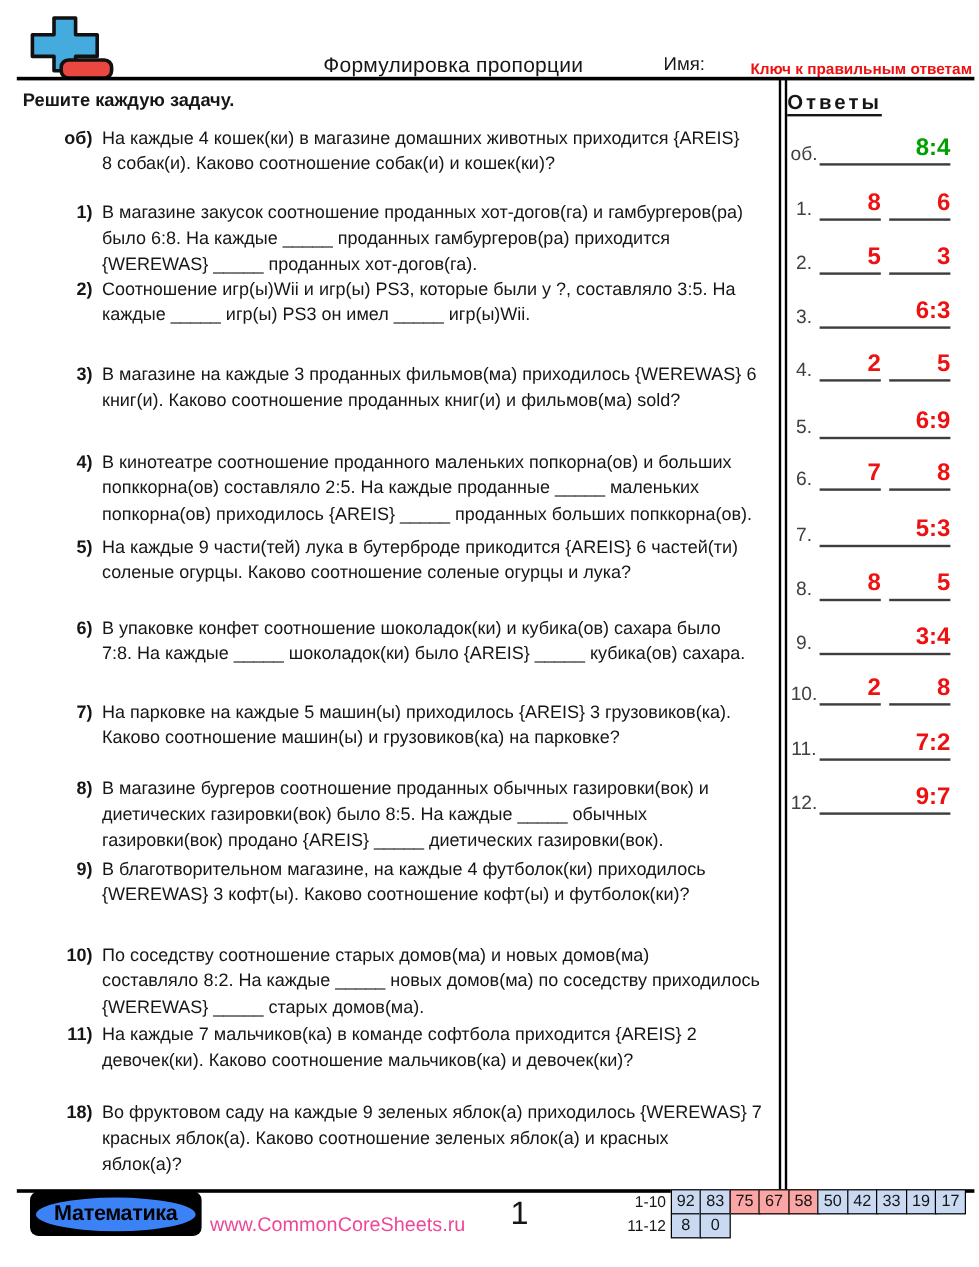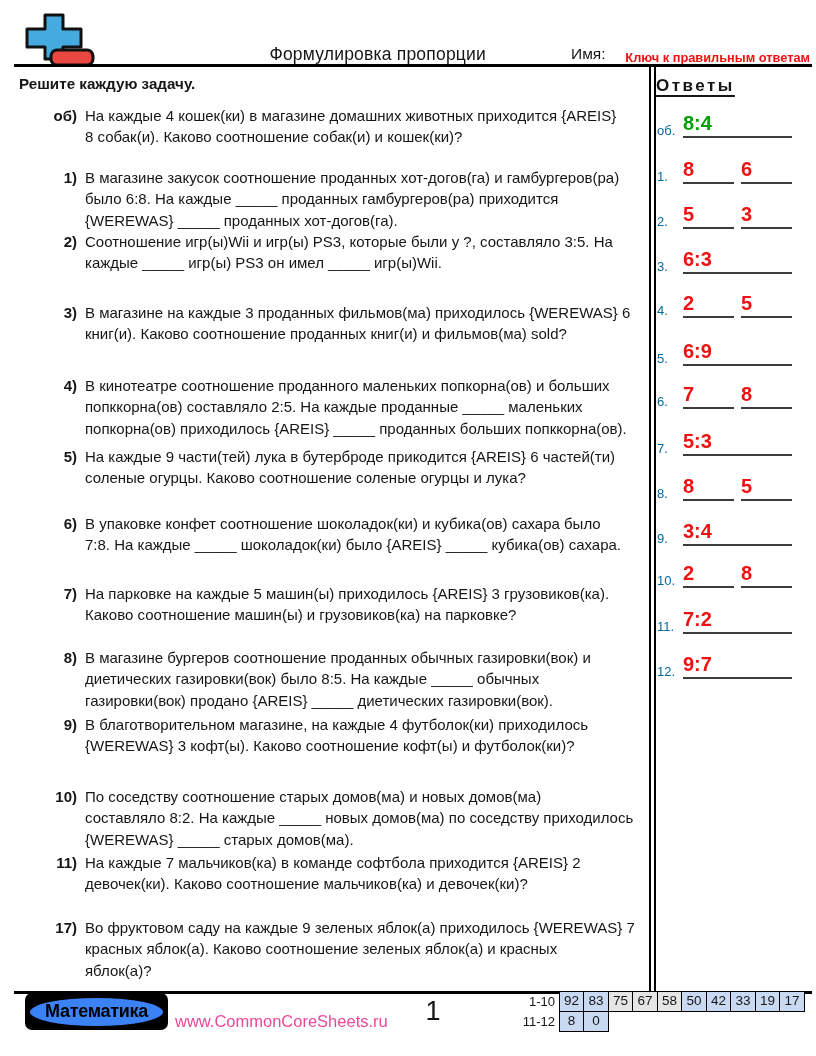--- a/index.html
+++ b/index.html
@@ -4,42 +4,42 @@
 <title>Формулировка пропорции</title>
 <style>
   html,body{margin:0;padding:0;background:#fff;}
   .page{position:relative;width:816px;height:1056px;background:#fff;overflow:hidden;
         font-family:"Liberation Sans",sans-serif;color:#161616;}
 
   
   .logo{position:absolute;left:24px;top:12px;}
   .title{position:absolute;left:166px;top:44px;width:320px;text-align:right;
          font-size:17.5px;letter-spacing:.2px;}
-  .name-label{position:absolute;left:571px;top:45px;font-size:15.5px;}
+  .name-label{position:absolute;left:553px;top:45px;font-size:15.5px;}
   .key-label{position:absolute;right:6px;top:50px;font-size:12.8px;font-weight:bold;
              color:var(--key-red,#e11);}
   .header-rule{position:absolute;left:14px;top:64px;width:798px;height:2.5px;background:#000;}
 
   
   .col-divider{position:absolute;left:649px;top:66px;height:926px;width:7px;
                border-left:2px solid #000;border-right:2px solid #000;box-sizing:border-box;}
 
   
   .instruction{position:absolute;left:19px;top:75px;font-size:15.2px;font-weight:bold;}
   .problem{position:absolute;left:0;width:651px;display:flex;font-size:15px;line-height:21.4px;}
   .pnum{flex:0 0 50px;text-align:right;font-weight:bold;margin-left:27px;}
   .ptext{margin-left:8px;flex:1;}
 
   
   .answers-title{position:absolute;left:656px;top:76px;width:169px;text-align:left;
                  font-size:17px;font-weight:bold;letter-spacing:2.5px;
                  text-decoration:underline;text-underline-offset:4px;text-decoration-thickness:2px;}
   .ans{position:absolute;left:657px;display:flex;align-items:flex-end;height:32px;}
-  .alabel{flex:0 0 26px;font-size:13px;color:#0369a1;}
-  .blank{border-bottom:2px solid #3d3d3d;display:flex;align-items:flex-end;justify-content:flex-start;
+  .alabel{flex:0 0 26px;font-size:16px;color:#404040;text-align:center;}
+  .blank{border-bottom:2px solid #3d3d3d;display:flex;align-items:flex-end;justify-content:flex-end;
          height:32px;box-sizing:border-box;}
   .blank.wide{width:109px;}
   .blank.half{width:51px;}
   .blank.second{margin-left:7px;}
   .aval{font-weight:bold;font-size:20px;line-height:1;color:var(--answer-red,#e11);margin-bottom:3px;}
   .blank.green .aval{color:var(--answer-green,#0a0);}
 
   
   .footer-rule{position:absolute;left:14px;top:991px;width:798px;height:2.5px;background:#000;}
   .brand{position:absolute;left:25px;top:993px;width:143px;height:37px;background:#000;
@@ -47,21 +47,21 @@
   .brand-oval{width:133px;height:28px;background:#3b82f6;border:2.5px solid #000;border-radius:50%;
               display:flex;align-items:center;justify-content:center;
               font-weight:bold;font-size:18px;color:#000;letter-spacing:-.3px;}
   .website{position:absolute;left:175px;top:1012px;font-size:16.5px;color:#ec4899;}
   .pagenum{position:absolute;left:416px;top:996px;width:34px;text-align:center;font-size:27px;}
   .scoretable{position:absolute;left:512px;top:991px;}
   .srow{display:flex;}
   .srow + .srow{margin-top:-1.5px;}
   .slabel{flex:0 0 48px;text-align:right;padding-right:5px;font-size:13px;line-height:21px;box-sizing:border-box;}
   .scell{width:26px;height:21px;margin-left:-1.5px;border:1.5px solid #000;box-sizing:border-box;
-         text-align:center;font-size:13.5px;line-height:18px;background:#e5e5e5;}
+         text-align:center;font-size:13.5px;line-height:18px;background:#fca5a5;}
   .scell:first-of-type{margin-left:0;}
   .scell.shaded{background:var(--cell-shade,#c9d9f1);}
 </style>
 </head>
 <body>
 
 <div class="page">
 
   <svg class="logo" width="76" height="56" viewBox="0 0 76 56">
     <path d="M21 3 H39 V17 H57 V35 H39 V47 H21 V35 H3 V17 H21 Z" fill="#45abde" stroke="#111" stroke-width="3" stroke-linejoin="round"></path>
@@ -158,21 +158,21 @@
       </div>
   </div>
   <div class="problem" style="top:852px">
     <div class="pnum">11)</div>
     <div class="ptext">
         <div>На каждые 7 мальчиков(ка) в команде софтбола приходится {AREIS} 2</div>
         <div>девочек(ки). Каково соотношение мальчиков(ка) и девочек(ки)?</div>
       </div>
   </div>
   <div class="problem" style="top:917px">
-    <div class="pnum">17)</div>
+    <div class="pnum">18)</div>
     <div class="ptext">
         <div>Во фруктовом саду на каждые 9 зеленых яблок(а) приходилось {WEREWAS} 7</div>
         <div>красных яблок(а). Каково соотношение зеленых яблок(а) и красных</div>
         <div>яблок(а)?</div>
       </div>
   </div>
 
   <div class="answers-title">Ответы</div>
 
   <div class="ans" style="top:106px">

